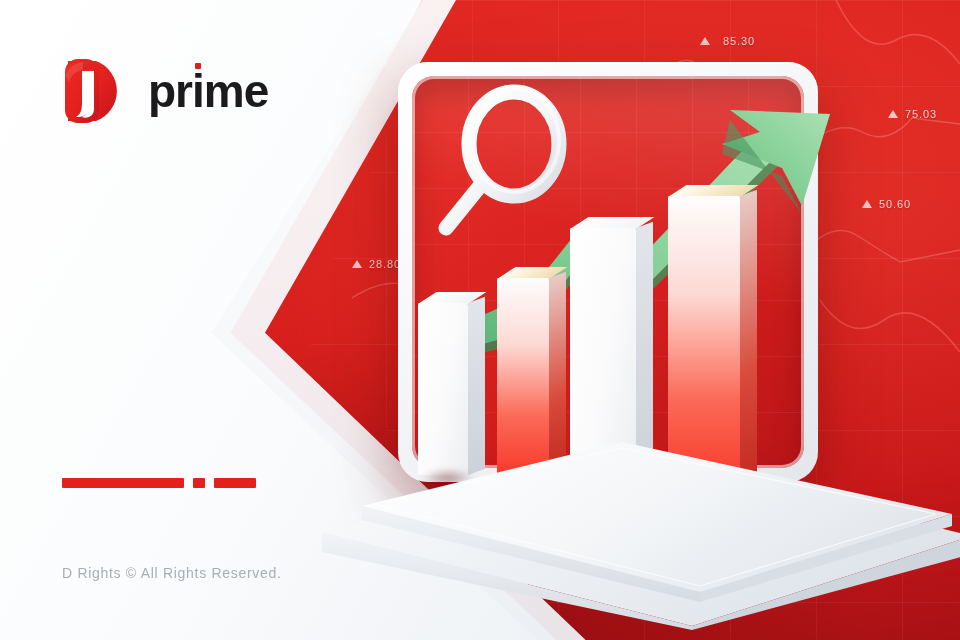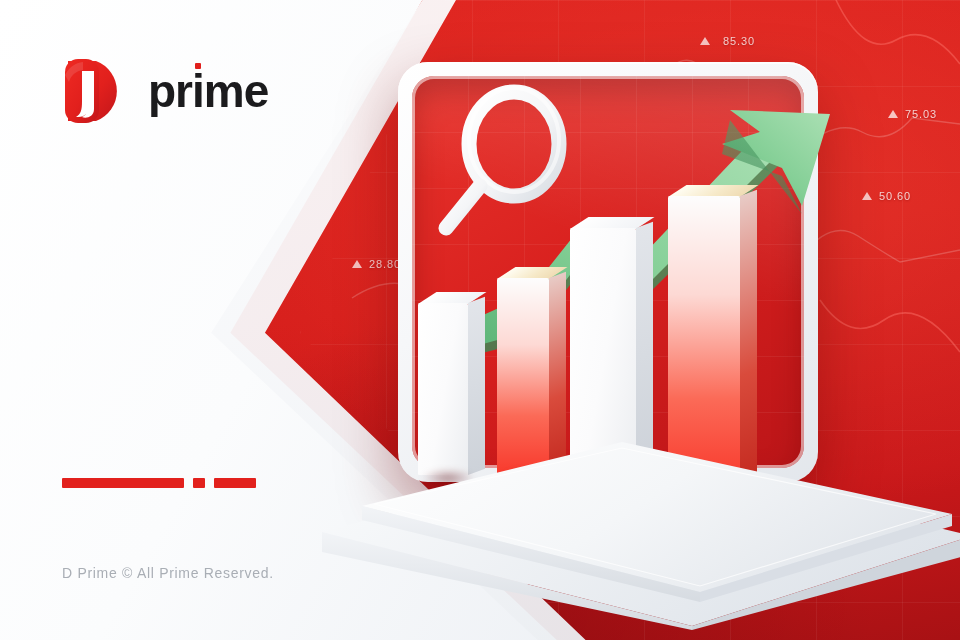--- a/index.html
+++ b/index.html
@@ -52,21 +52,21 @@
     text-shadow:0 1px 2px rgba(120,0,0,.35);
     white-space:nowrap;
   }
   .ticker .tri{
     width:0;height:0;border-left:5px solid transparent;border-right:5px solid transparent;
     border-bottom:8px solid rgba(255,255,255,.72);
   }
   #tk0{left:352px;top:258px;}
   #tk1{left:700px;top:35px;gap:13px;}
   #tk2{left:888px;top:108px;}
-  #tk3{left:862px;top:190px;}
+  #tk3{left:862px;top:198px;}
 
   
   .screen-shell{
     position:absolute;left:398px;top:62px;width:420px;height:420px;
     border-radius:30px;
     background:linear-gradient(145deg,#ffffff 0%,#f6f7f9 40%,#e3e7ec 100%);
     box-shadow:0 26px 60px rgba(100,0,6,.38), 0 2px 0 rgba(255,255,255,.7) inset;
   }
   .screen-inner{
     position:absolute;left:412px;top:76px;width:392px;height:392px;
@@ -307,15 +307,15 @@
     <div class="logo-word"><span>pr</span><span class="dotted">i</span><span>me</span></div>
   </div>
 
 
   <div class="rule">
     <i class="r1"></i>
     <i class="r2"></i>
     <i class="r3"></i>
   </div>
 
-  <div class="copyright">D Prime © All Prime Reserved.</div>
+  <div class="copyright">D Rights © All Rights Reserved.</div>
 
 </div>
 
 </body></html>

